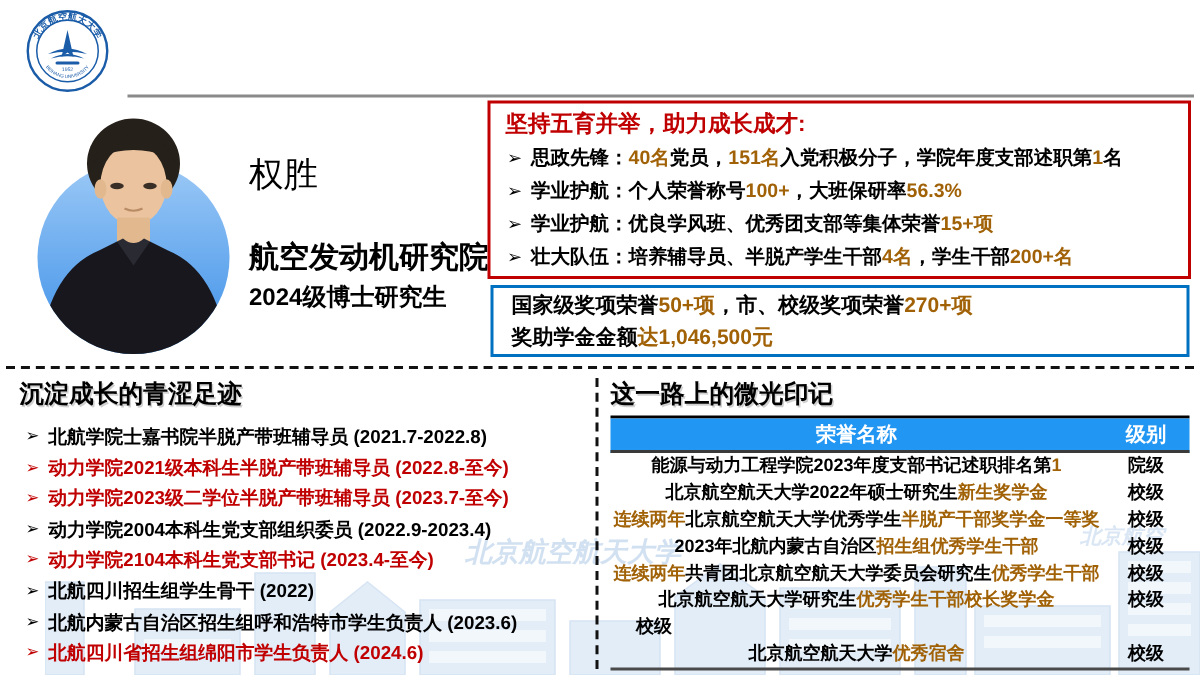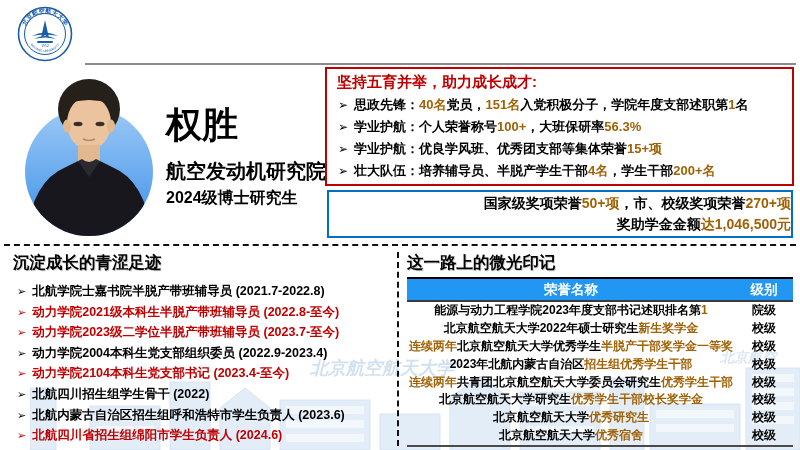--- a/index.html
+++ b/index.html
@@ -8,34 +8,34 @@
   .red{color:#a16207;}
 
   
   .logo{position:absolute;left:10px;top:5px;width:70px;height:58px;z-index:2;}
   .page-title{position:absolute;left:95px;top:13px;font-size:31px;font-weight:900;
               letter-spacing:2px;color:#000;z-index:2;}
   .title-rule{position:absolute;left:85px;top:63px;width:711px;height:2px;background:#8A8A8A;z-index:2;}
 
   
   .photo{position:absolute;left:20px;top:73px;width:138px;height:164px;z-index:2;}
-  .profile-name{position:absolute;left:166px;top:101px;font-size:36px;font-weight:700;z-index:2;}
+  .profile-name{position:absolute;left:166px;top:101px;font-size:23px;font-weight:400;z-index:2;}
   .profile-institute{position:absolute;left:166px;top:158px;font-size:20px;font-weight:bold;z-index:2;}
   .profile-degree{position:absolute;left:166px;top:188px;font-size:16px;font-weight:bold;z-index:2;}
 
   
   .growth-box{position:absolute;left:325px;top:67px;width:469px;height:119px;box-sizing:border-box;
               border:2px solid #C00000;background:#fff;padding:3px 24px 0 8px;z-index:2;}
   .growth-title{font-size:15px;font-weight:900;color:#C00000;margin:1px 0 2px 2px;}
   .bullet-row{display:flex;font-size:13px;font-weight:bold;line-height:22px;white-space:nowrap;}
   .bullet-row .arrow{margin:0 6px 0 3px;font-size:12px;}
 
   
   .award-box{position:absolute;left:327px;top:190px;width:466px;height:48px;box-sizing:border-box;
-             border:2px solid #0070C0;background:#fff;text-align:right;z-index:2;
+             border:2px solid #0070C0;background:#fff;text-align:left;z-index:2;
              display:flex;flex-direction:column;justify-content:center;padding-left:12px;}
   .award-line{font-size:14px;font-weight:900;line-height:21px;white-space:nowrap;}
 
   
   .hsep{position:absolute;left:4px;top:244px;width:792px;height:0;border-top:2px dashed #111;z-index:2;}
   .vsep{position:absolute;left:397px;top:252px;height:194px;width:0;border-left:2px dashed #111;z-index:2;}
 
   
   .footprints{position:absolute;left:13px;top:252px;width:380px;z-index:2;}
   .sec-title{font-size:16.5px;font-weight:900;color:#000;text-shadow:1px 1px 0 rgba(0,0,0,0.18);}
@@ -246,21 +246,20 @@
         </div>
         <div class="t-row">
           <div class="t-col-name"><span class="red">连续两年</span><span>共青团北京航空航天大学委员会研究生</span><span class="red">优秀学生干部</span></div>
           <div class="t-col-level">校级</div>
         </div>
         <div class="t-row">
           <div class="t-col-name"><span>北京航空航天大学研究生</span><span class="red">优秀学生干部校长奖学金</span></div>
           <div class="t-col-level">校级</div>
         </div>
         <div class="t-row">
-          <div class="t-col-name"><span>北京航空航天大学</span><span class="red">优秀研究生</span></div>
           <div class="t-col-level">校级</div>
         </div>
         <div class="t-row">
           <div class="t-col-name"><span>北京航空航天大学</span><span class="red">优秀宿舍</span></div>
           <div class="t-col-level">校级</div>
         </div>
       </div>
   </div>
 
 </div>

